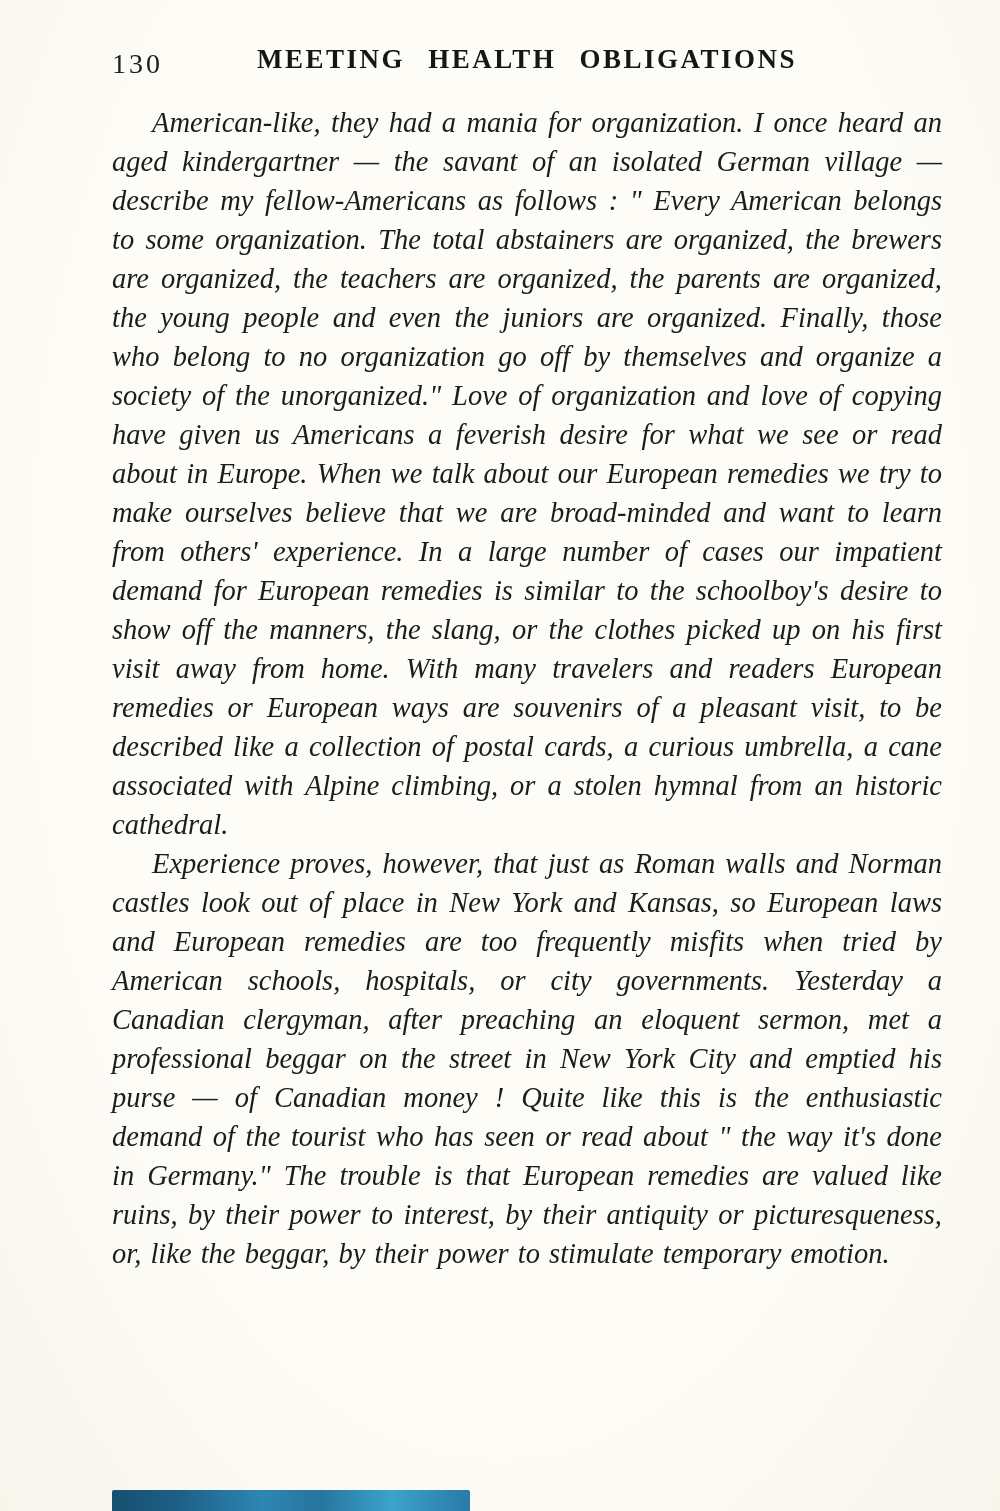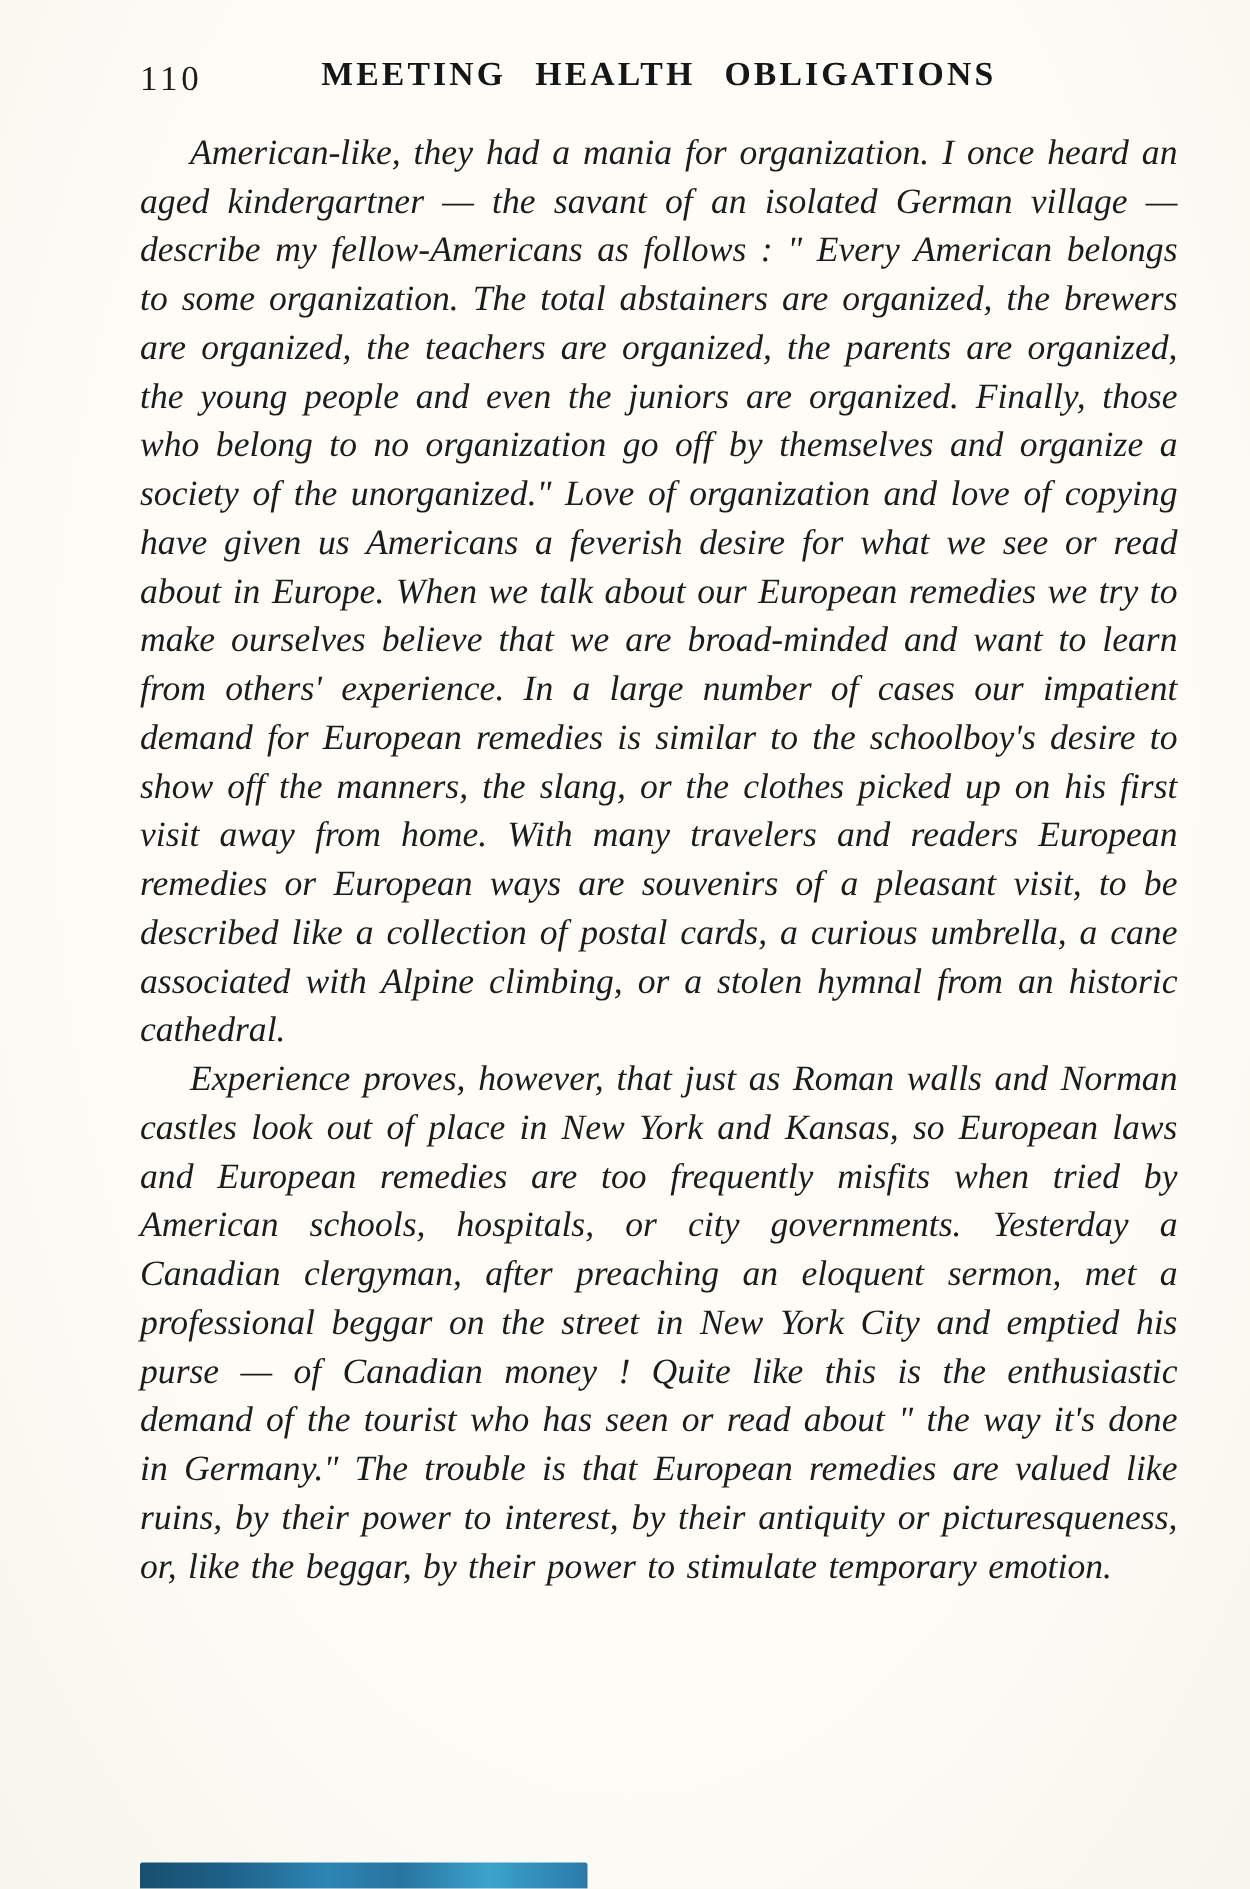--- a/index.html
+++ b/index.html
@@ -61,21 +61,21 @@
     height: 21px;
     border-radius: 2px 2px 0 0;
   }
 </style>
 </head>
 <body>
 
 <div class="page">
 
   <header class="page-header">
-    <span class="page-number">110</span>
+    <span class="page-number">130</span>
     <h1 class="running-title">MEETING HEALTH OBLIGATIONS</h1>
   </header>
 
   <main class="text-block">
     <p>American-like, they had a mania for organization.  I once heard an aged kindergartner — the savant of an isolated German village — describe my fellow-Americans as follows : " Every American belongs to some organization.  The total abstainers are organized, the brewers are organized, the teachers are organized, the parents are organized, the young people and even the juniors are organized.  Finally, those who belong to no organization go off by themselves and organize a society of the unorganized."  Love of organization and love of copying have given us Americans a feverish desire for what we see or read about in Europe.  When we talk about our European remedies we try to make ourselves believe that we are broad-minded and want to learn from others' experience.  In a large number of cases our impatient demand for European remedies is similar to the schoolboy's desire to show off the manners, the slang, or the clothes picked up on his first visit away from home. With many travelers and readers European remedies or European ways are souvenirs of a pleasant visit, to be described like a collection of postal cards, a curious umbrella, a cane associated with Alpine climbing, or a stolen hymnal from an historic cathedral.</p>
     <p>Experience proves, however, that just as Roman walls and Norman castles look out of place in New York and Kansas, so European laws and European remedies are too frequently misfits when tried by American schools, hospitals, or city governments.  Yesterday a Canadian clergyman, after preaching an eloquent sermon, met a professional beggar on the street in New York City and emptied his purse — of Canadian money !  Quite like this is the enthusiastic demand of the tourist who has seen or read about " the way it's done in Germany."  The trouble is that European remedies are valued like ruins, by their power to interest, by their antiquity or picturesqueness, or, like the beggar, by their power to stimulate temporary emotion.</p>
   </main>
 
   <div class="scan-bar" style="background:linear-gradient(90deg,#17506f 0%,#1d5f86 18%,#2e86b4 42%,#27749f 58%,#3ba3cc 78%,#2a7aa8 100%);"></div>
 

